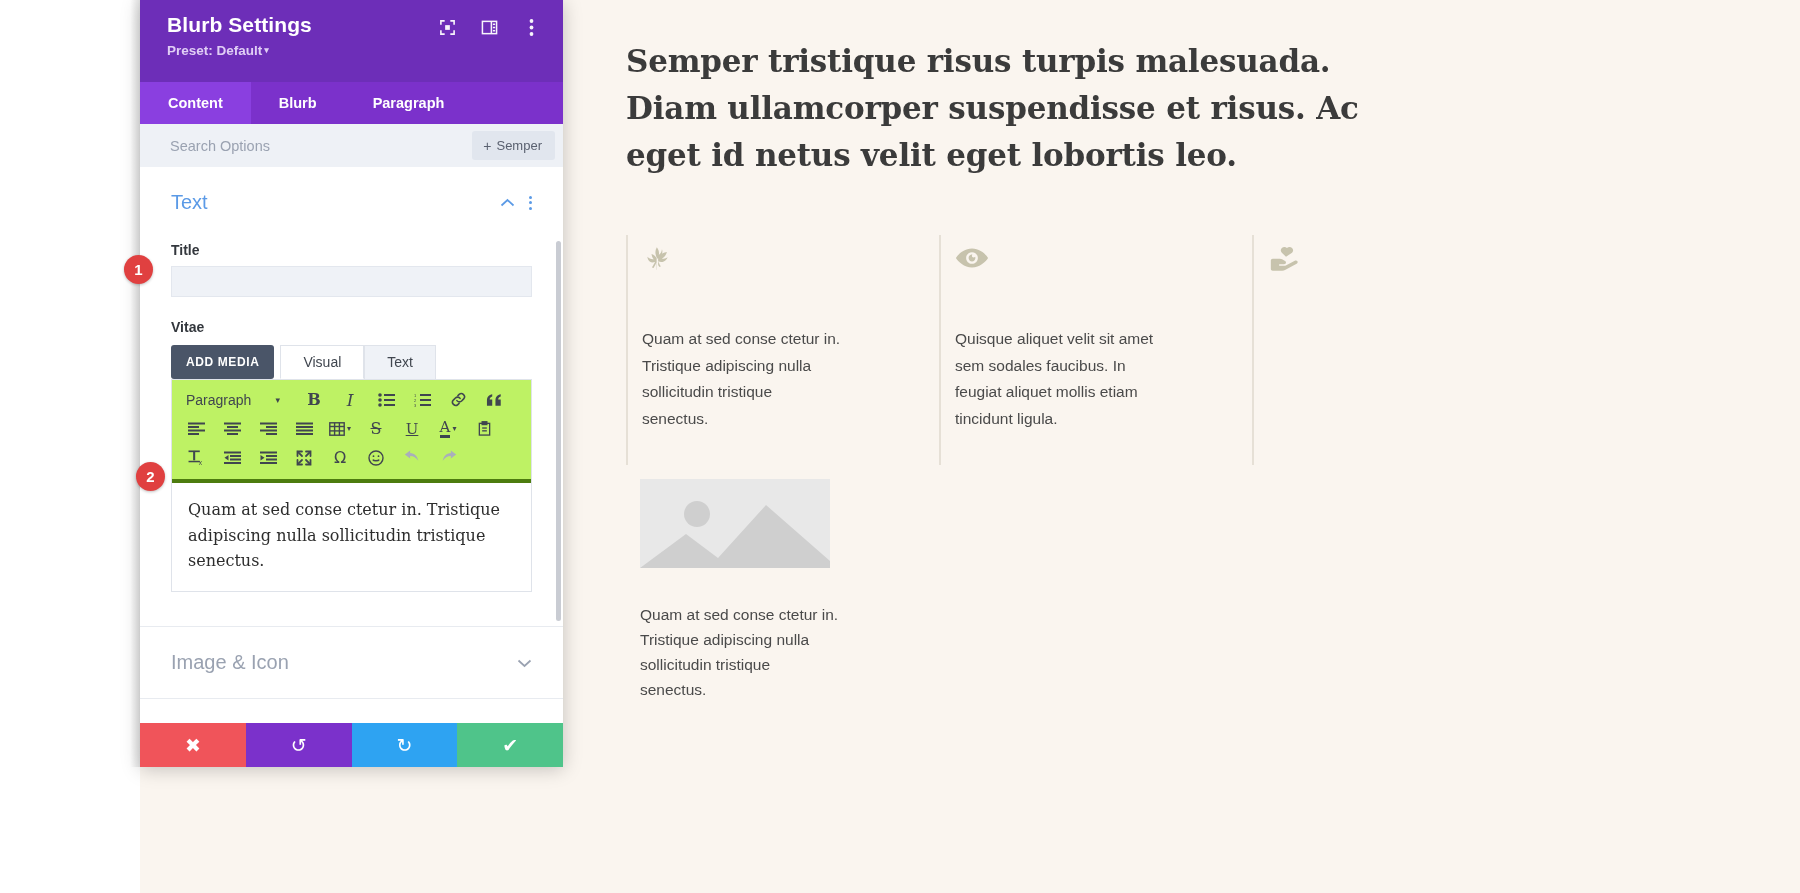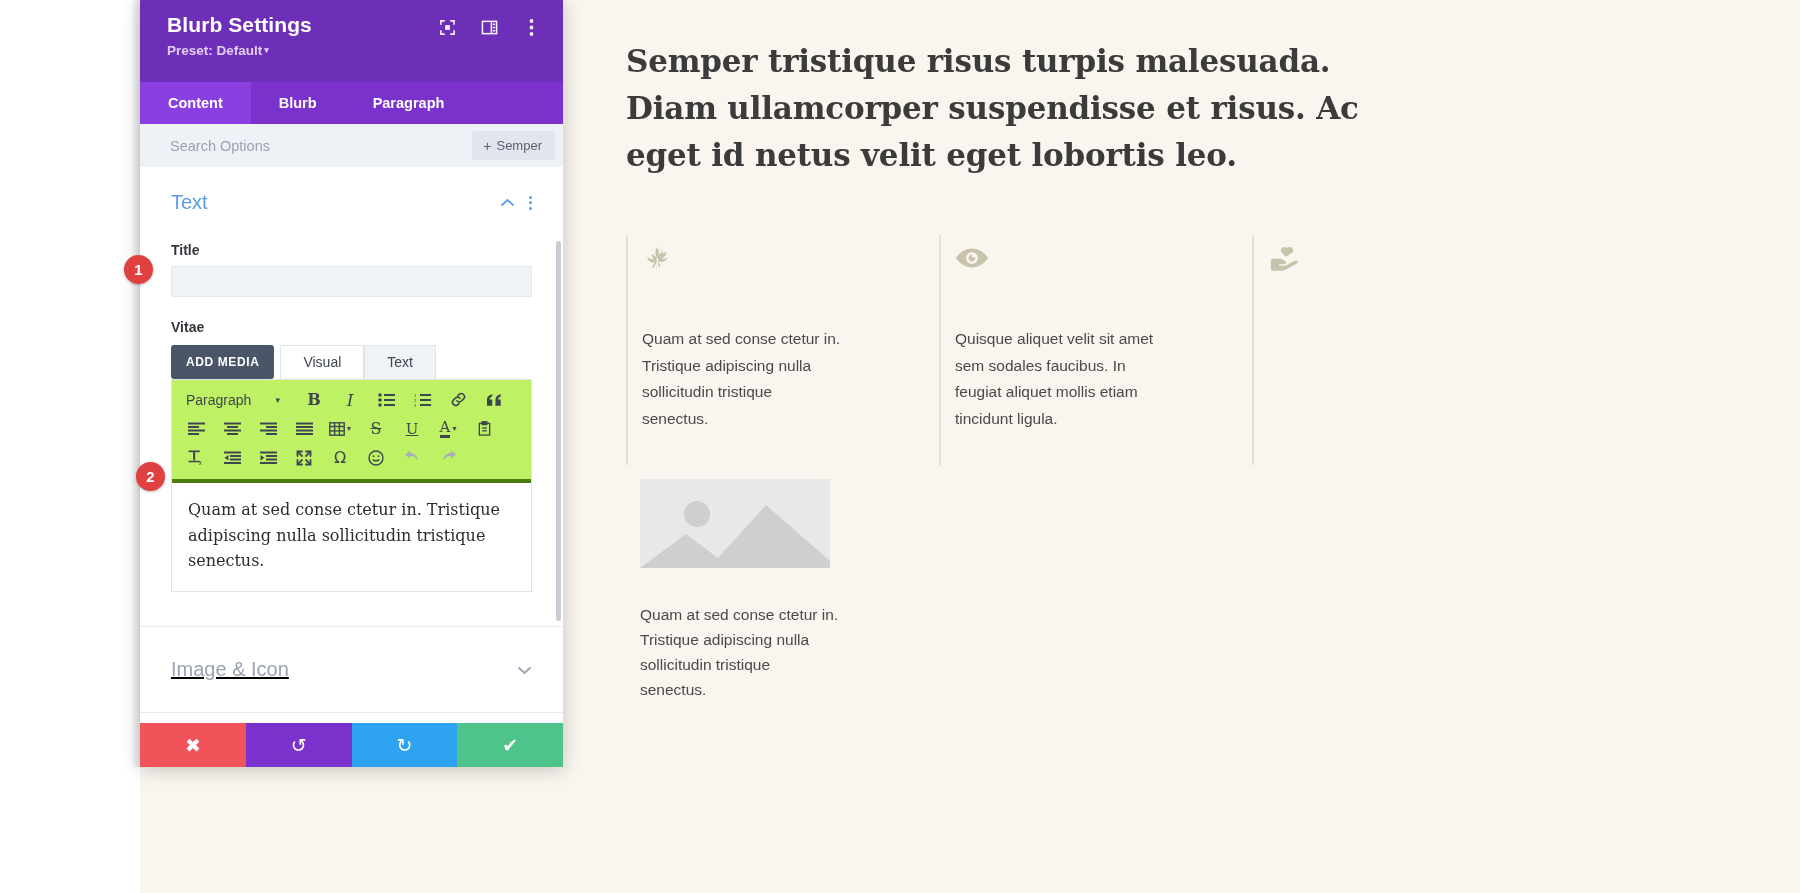--- a/index.html
+++ b/index.html
@@ -330,26 +330,25 @@
     min-height: 108px;
     padding: 14px 16px 16px 16px;
     font-family: "DejaVu Serif", serif;
     font-size: 16px;
     line-height: 25.5px;
     color: #2d2d2d;
   }
 
   .collapsed-row {
     border-top: 1px solid #e8ebf0;
-    padding: 31px 31px;
+    padding: 24px 31px;
     display: flex;
     align-items: center;
     justify-content: space-between;
     cursor: pointer;
-    text-decoration: underline;
   }
   .collapsed-row .section-title { color: #9aa2b1; }
   .collapsed-row .chev { color: #9aa2b1; }
 
   
   .action-bar {
     position: absolute;
     left: 140px; top: 723px;
     width: 423px; height: 44px;
     display: flex;

